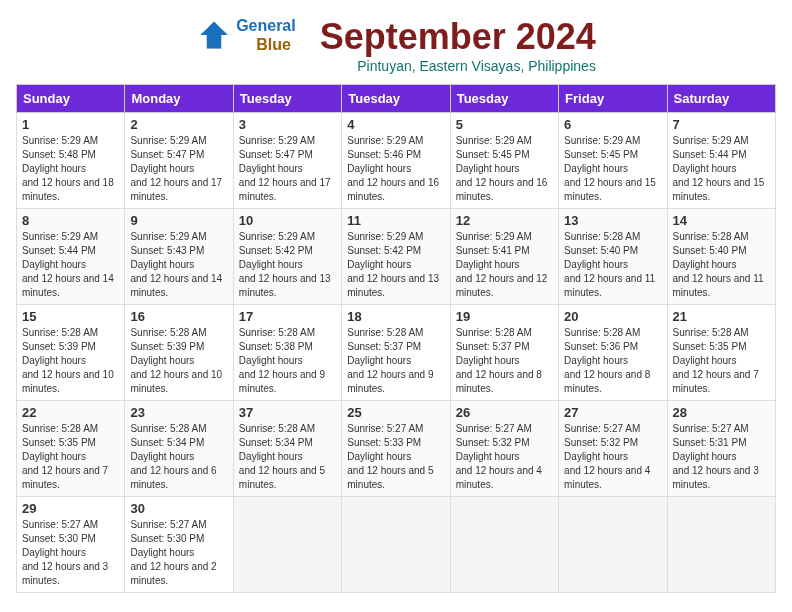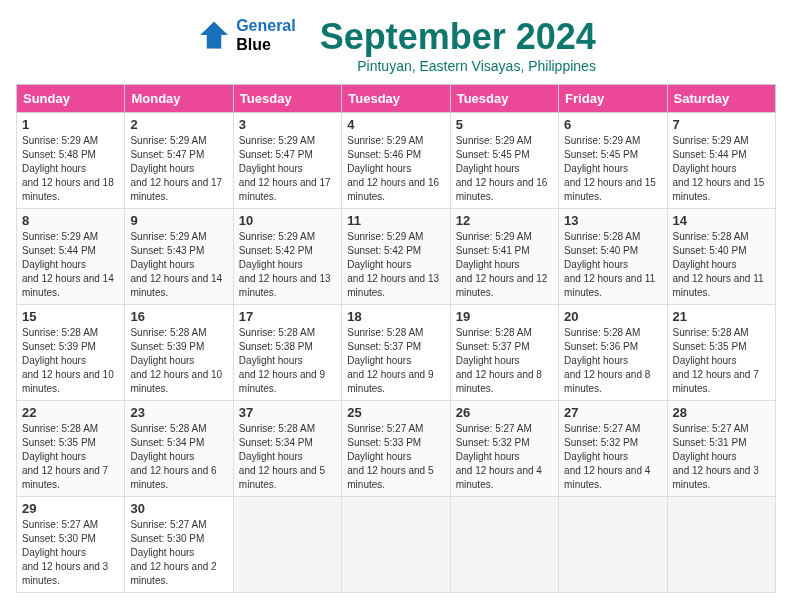--- a/index.html
+++ b/index.html
@@ -24,34 +24,34 @@
     .logo-icon {
       width: 36px;
       height: 36px;
     }
     .title-block {
       text-align: right;
     }
     .month-title {
       font-size: 36px;
       font-weight: bold;
-      color: #0f766e;
+      color: #7f1d1d;
       margin-left: 24px;
     }
     .location {
       font-size: 14px;
       color: #0f766e;
     }
     table {
       width: 100%;
       border-collapse: collapse;
       table-layout: fixed;
     }
     th {
-      background-color: #ec4899;
+      background-color: #6d28d9;
       color: #fff;
       text-align: left;
       padding: 6px 6px;
       font-size: 13px;
       font-weight: bold;
       border: 1px solid #ccc;
     }
     td {
       border: 1px solid #ddd;
       vertical-align: top;
@@ -84,21 +84,21 @@
 
 <div class="header">
   <div class="logo">
     <svg class="logo-icon" viewBox="0 0 40 40">
       <polygon points="20,5 35,20 28,20 28,35 12,35 12,20 5,20" fill="#1a6fba"></polygon>
       <polygon points="20,2 38,22 30,22 30,38 10,38 10,22 2,22" fill="none" stroke="#1a6fba" stroke-width="0"></polygon>
       <path d="M22 8 L35 18 L35 20 L28 20 L28 35 L12 35 L12 20 L5 20 L5 18 Z" fill="#1a6fba" opacity="0.3"></path>
     </svg>
     <div style="display:flex;flex-direction:column;line-height:1.2">
       <span style="font-size:16px;font-weight:bold;color:#1a6fba;">General</span>
-      <span style="font-size:16px;font-weight:bold;color:#000000;">Blue</span>
+      <span style="font-size:16px;font-weight:bold;color:#a16207;margin-left:20px;">Blue</span>
     </div>
   </div>
   <div class="title-block">
     <div class="month-title">September 2024</div>
     <div class="location">Pintuyan, Eastern Visayas, Philippines</div>
   </div>
 </div>
 
 <table>
   <thead>

